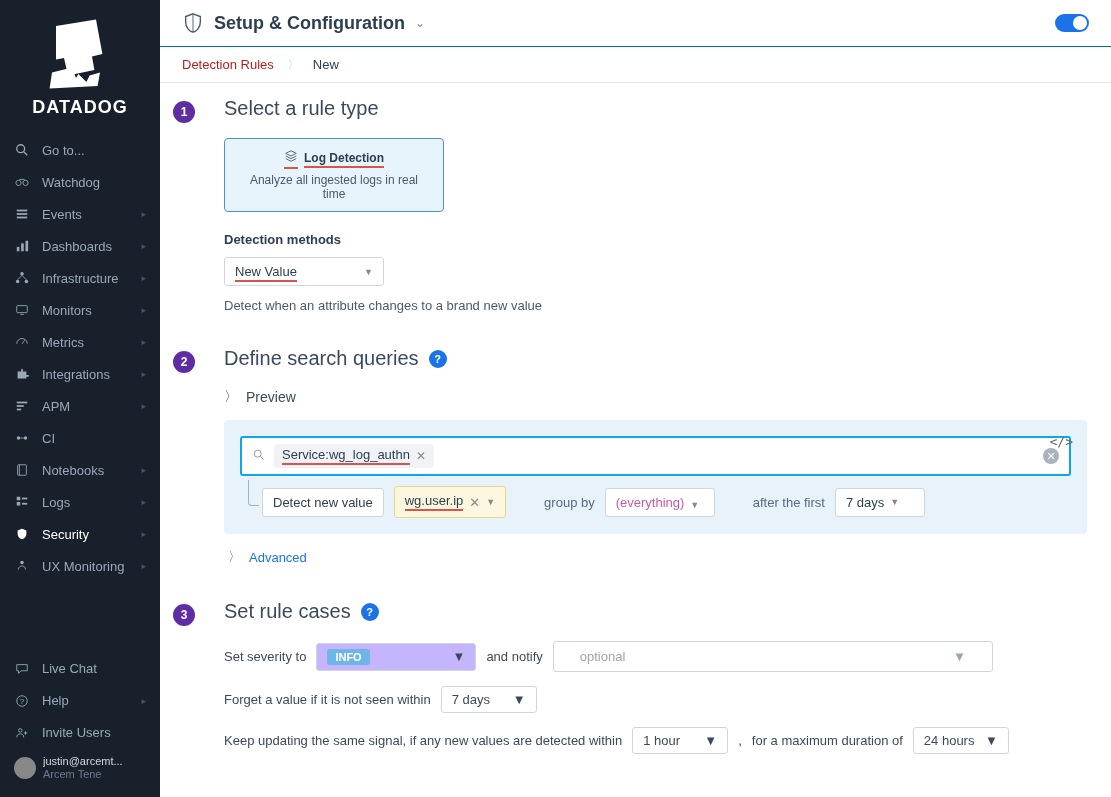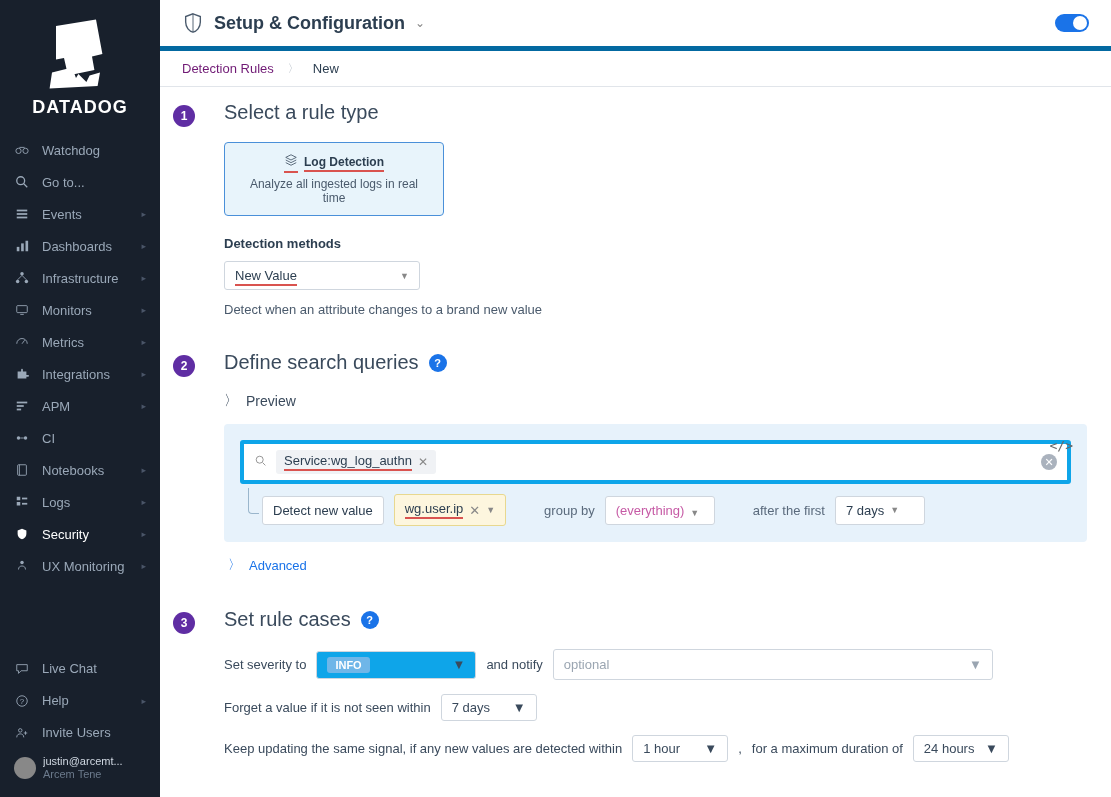--- a/index.html
+++ b/index.html
@@ -17,108 +17,108 @@
 .nav-item .chev { margin-left: auto; font-size: 9px; color: #4a5568; }
 .sidebar-bottom { padding: 8px 0 10px; }
 .user-row { display: flex; align-items: center; gap: 7px; padding: 6px 14px; }
 .avatar { width: 22px; height: 22px; border-radius: 50%; background: #888; }
 .user-text { font-size: 11px; line-height: 1.2; overflow: hidden; }
 .user-email { color: #d0d8e2; white-space: nowrap; overflow: hidden; text-overflow: ellipsis; max-width: 100px; }
 .user-org { color: #6b7a8c; }
 
 
 .main { flex: 1; display: flex; flex-direction: column; overflow: hidden; }
-.header { display: flex; align-items: center; gap: 10px; padding: 12px 22px; border-bottom: 5px solid #0369a1; }
+.header { display: flex; align-items: center; gap: 10px; padding: 12px 22px; border-bottom: 1px solid #0369a1; }
 .header .shield { width: 22px; height: 22px; }
 .header h1 { font-size: 18px; font-weight: 600; color: #2c3e50; }
 .header .chev-down { font-size: 12px; color: #888; }
 .toggle { margin-left: auto; width: 34px; height: 18px; background: #1a73e8; border-radius: 10px; position: relative; }
 .toggle::after { content: ''; position: absolute; right: 2px; top: 2px; width: 14px; height: 14px; background: #fff; border-radius: 50%; }
 
 .breadcrumb { display: flex; align-items: center; gap: 14px; padding: 10px 22px; border-bottom: 1px solid #e1e5ea; font-size: 13px; }
-.breadcrumb .bc-link { color: #701a75; cursor: pointer; }
+.breadcrumb .bc-link { color: #b91c1c; cursor: pointer; }
 .breadcrumb .bc-sep { color: #b5bdc7; font-size: 11px; }
 .breadcrumb .bc-current { color: #2c3e50; }
 
 .content { flex: 1; overflow-y: auto; padding: 0 24px 40px 6px; }
 .step-row { display: flex; align-items: flex-start; gap: 22px; position: relative; }
 .step-col { width: 36px; display: flex; flex-direction: column; align-items: center; padding-top: 18px; }
 .step-num { width: 22px; height: 22px; border-radius: 50%; background: #5f2da3; color: #fff; font-size: 12px; font-weight: 600; display: flex; align-items: center; justify-content: center; z-index: 2; }
 .step-line { width: 2px; flex: 1; background: #5f2da3; margin-top: -2px; }
 .step-body { flex: 1; padding-top: 14px; padding-bottom: 20px; }
 .step-title { font-size: 20px; font-weight: 400; color: #3a4a5c; margin-bottom: 18px; display: flex; align-items: center; gap: 10px; }
 .help-ico { width: 18px; height: 18px; border-radius: 50%; background: #1a73e8; color: #fff; font-size: 11px; font-weight: bold; display: flex; align-items: center; justify-content: center; }
 .sub-label { font-size: 13px; font-weight: 600; color: #2c3e50; margin-bottom: 10px; }
 .rule-card { border: 1.5px solid #4a90d9; background: #e8f4fb; border-radius: 4px; padding: 10px 16px; width: 220px; text-align: center; margin-bottom: 20px; }
 .rule-card .rc-title { font-weight: 600; font-size: 12px; color: #2c3e50; display: flex; align-items: center; justify-content: center; gap: 6px; }
 .rule-card .rc-title span { border-bottom: 2px solid #d9534f; padding-bottom: 1px; }
 .rule-card .rc-desc { font-size: 12px; color: #4a5a6c; margin-top: 4px; }
-.select-box { border: 1px solid #cfd6de; border-radius: 3px; padding: 6px 10px; width: 196px; display: flex; align-items: center; font-size: 13px; background: #fff; cursor: pointer; }
+.select-box { border: 1px solid #cfd6de; border-radius: 3px; padding: 6px 10px; width: 160px; display: flex; align-items: center; font-size: 13px; background: #fff; cursor: pointer; }
 .select-box .sel-val { flex: 1; }
 .select-box .tri { font-size: 9px; color: #888; }
 .underline-red { border-bottom: 2px solid #d9534f; padding-bottom: 1px; }
 .helper-text { font-size: 13px; color: #4a5a6c; margin-top: 12px; }
 
 .preview-row { display: flex; align-items: center; gap: 8px; margin-bottom: 14px; cursor: pointer; font-size: 14px; color: #3a4a5c; }
 .query-box { background: #e7f2fb; border-radius: 4px; padding: 16px; margin-bottom: 14px; position: relative; }
-.search-bar { display: flex; align-items: center; gap: 8px; background: #fff; border: 4px solid #0ea5e9; border-radius: 3px; padding: 6px 10px; margin-bottom: 10px; }
+.search-bar { display: flex; align-items: center; gap: 8px; background: #fff; border: 2px solid #0ea5e9; border-radius: 3px; padding: 6px 10px; margin-bottom: 10px; }
 .search-bar .mag { color: #888; width: 14px; }
 .search-tag { background: #f0f2f5; border-radius: 3px; padding: 3px 8px; display: flex; align-items: center; gap: 6px; font-size: 13px; }
 .search-tag .underline-red { border-bottom: 2px solid #d9534f; }
 .search-tag .x { color: #888; cursor: pointer; font-size: 12px; }
 .search-bar .clear-circ { margin-left: auto; width: 16px; height: 16px; border-radius: 50%; background: #aab2bd; color: #fff; font-size: 11px; display: flex; align-items: center; justify-content: center; cursor: pointer; }
 .code-btn { position: absolute; right: 14px; top: 14px; color: #666; cursor: pointer; font-family: monospace; font-size: 13px; }
 .query-row { display: flex; align-items: center; gap: 10px; flex-wrap: wrap; padding-left: 22px; position: relative; }
 .query-row::before { content: ''; position: absolute; left: 8px; top: -6px; bottom: 12px; width: 10px; border-left: 1px solid #9ab6cc; border-bottom: 1px solid #9ab6cc; border-bottom-left-radius: 4px; }
 .chip { background: #fff; border: 1px solid #cfd6de; border-radius: 3px; padding: 6px 10px; font-size: 13px; display: flex; align-items: center; gap: 6px; }
 .chip.yellow { background: #fdf6de; border-color: #e8d88f; }
 .chip .tri { font-size: 9px; color: #888; }
 .chip.drop { cursor: pointer; min-width: 90px; }
 .lbl-inline { font-size: 13px; color: #5a6a7c; margin-left: 28px; }
 .advanced { color: #1a73e8; font-size: 13px; cursor: pointer; display: flex; align-items: center; gap: 8px; margin-left: 4px; }
 
 .case-row { display: flex; align-items: center; gap: 10px; flex-wrap: wrap; margin-bottom: 14px; font-size: 13px; color: #3a4a5c; }
 .sev-badge { background: #6fb6e8; color: #fff; font-size: 11px; font-weight: 700; padding: 2px 8px; border-radius: 3px; }
-.sev-select { border: 1px solid #cfd6de; border-radius: 3px; padding: 5px 10px; display: flex; align-items: center; gap: 8px; min-width: 160px; background: #0ea5e9; cursor: pointer; }
-.notify-select { border: 1px solid #cfd6de; border-radius: 3px; padding: 7px 10px; display: flex; align-items: center; flex: 1; max-width: 440px; color: #9aa5b1; background: #fff; cursor: pointer; }
+.sev-select { border: 1px solid #cfd6de; border-radius: 3px; padding: 5px 10px; display: flex; align-items: center; gap: 8px; min-width: 160px; background: #c4b5fd; cursor: pointer; }
+.notify-select { border: 1px solid #cfd6de; border-radius: 3px; padding: 7px 26px; display: flex; align-items: center; flex: 1; max-width: 440px; color: #9aa5b1; background: #fff; cursor: pointer; }
 .notify-select .tri { margin-left: auto; }
 .small-select { border: 1px solid #cfd6de; border-radius: 3px; padding: 5px 10px; display: flex; align-items: center; gap: 8px; min-width: 96px; background: #fff; cursor: pointer; font-size: 13px; }
 .small-select .val { flex: 1; }
 </style>
 </head>
 <body>
 
 <div class="sidebar">
   <div class="logo-area">
     <svg viewBox="0 0 100 100">
       <path fill="#fff" d="M20 20 L70 12 L78 55 L65 58 L68 75 L35 82 L30 60 L20 62 Z M55 20 C60 18 66 22 64 28 C62 34 56 30 55 25 Z M40 35 C45 33 50 36 48 42 C46 48 40 44 40 38 Z"></path>
       <path fill="#fff" d="M15 78 L40 72 L45 85 L48 80 L58 90 L62 82 L75 78 L72 95 L12 98 Z"></path>
     </svg>
     <div class="brand">DATADOG</div>
   </div>
   <div class="nav">
     <div class="nav-item">
-        <span class="ico">
-          <svg width="14" height="14" viewBox="0 0 16 16">
-            <circle cx="4" cy="9" r="3" stroke="#9aa8b8" fill="none"></circle>
-            <circle cx="12" cy="9" r="3" stroke="#9aa8b8" fill="none"></circle>
-            <path d="M5 5 L11 5" stroke="#9aa8b8"></path>
-          </svg>
-        </span>
-        <span>Watchdog</span>
-      </div>
-    <div class="nav-item">
       <span class="ico">
         <svg width="14" height="14" viewBox="0 0 16 16">
             <circle cx="6.5" cy="6.5" r="4.5" stroke="#9aa8b8" stroke-width="1.5" fill="none"></circle>
             <line x1="10" y1="10" x2="14" y2="14" stroke="#9aa8b8" stroke-width="1.5"></line>
           </svg>
       </span>
       <span>Go to...</span>
     </div>
+    <div class="nav-item">
+        <span class="ico">
+          <svg width="14" height="14" viewBox="0 0 16 16">
+            <circle cx="4" cy="9" r="3" stroke="#9aa8b8" fill="none"></circle>
+            <circle cx="12" cy="9" r="3" stroke="#9aa8b8" fill="none"></circle>
+            <path d="M5 5 L11 5" stroke="#9aa8b8"></path>
+          </svg>
+        </span>
+        <span>Watchdog</span>
+      </div>
     <div class="nav-item">
         <span class="ico">
           <svg width="14" height="14" viewBox="0 0 16 16">
             <rect x="2" y="3" width="12" height="2" fill="#9aa8b8"></rect>
             <rect x="2" y="7" width="12" height="2" fill="#9aa8b8"></rect>
             <rect x="2" y="11" width="12" height="2" fill="#9aa8b8"></rect>
           </svg>
         </span>
         <span>Events</span>
         <span class="chev">▸</span>

